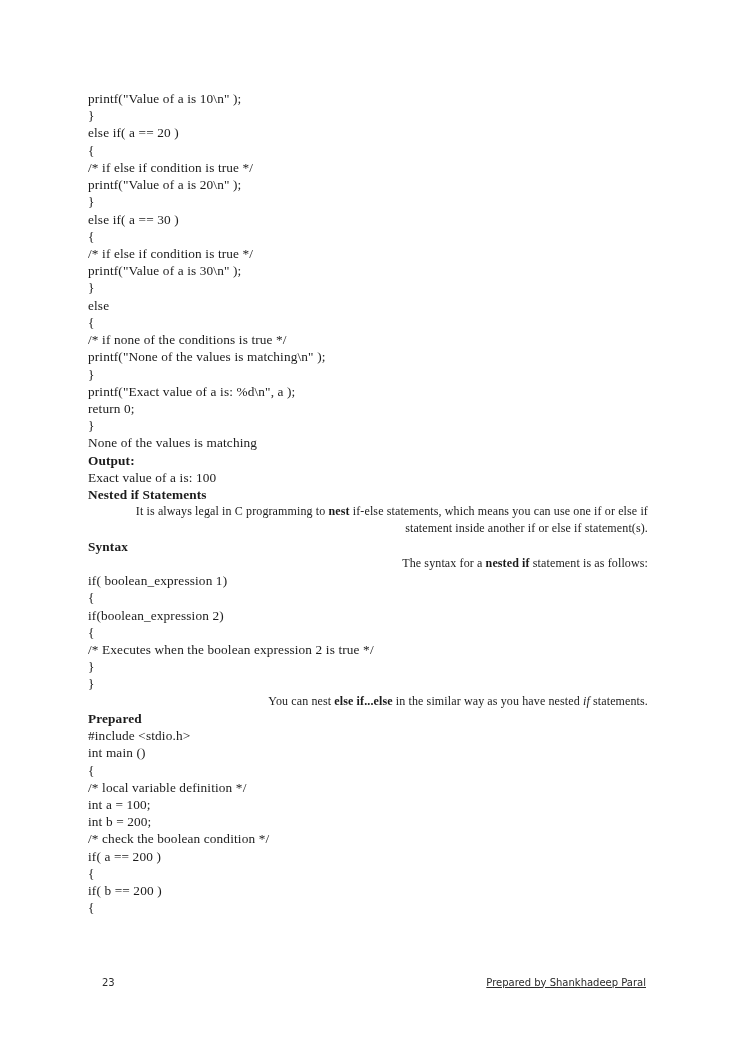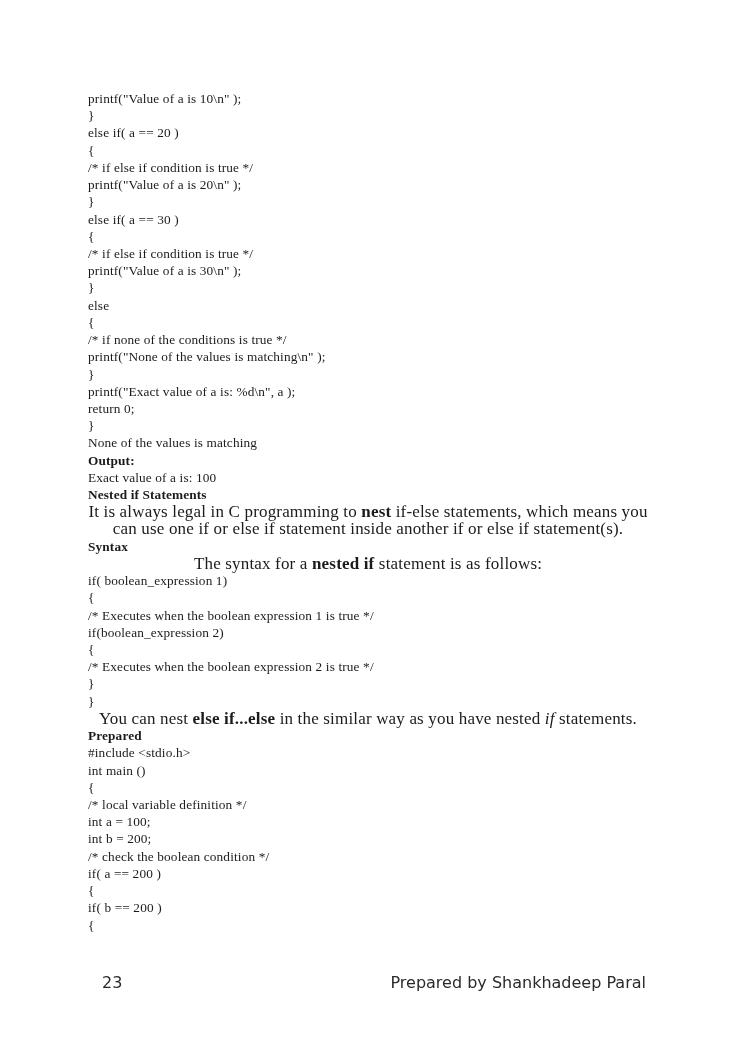--- a/index.html
+++ b/index.html
@@ -45,45 +45,46 @@
 
   .line.bold {
     font-weight: bold;
   }
 
   .b { font-weight: bold; }
   .i { font-style: italic; }
 
   
   .para {
-    font-size: 17px;
+    font-size: 12px;
     line-height: 17.22px;
-    text-align: center;
+    text-align: right;
     letter-spacing: 0.01em;
   }
 
   
   #footer {
     position: absolute;
     left: 88px;
     top: 972px;
     width: 560px;
     height: 20px;
     font-family: "DejaVu Sans", "Liberation Sans", sans-serif;
-    font-size: 16px;
+    font-size: 10px;
     color: #2a2a2a;
     display: flex;
     align-items: center;
     justify-content: space-between;
   }
   #footer .page-num {
     padding-left: 14px;
   }
   #footer .prepared-by {
     padding-right: 2px;
+    text-decoration: underline;
   }
 </style>
 </head>
 <body>
 
 <div id="page">
 
   <div id="content">
 
     <div class="line">printf("Value of a is 10\n" );</div>
@@ -114,21 +115,20 @@
     <div class="line bold">Nested if Statements</div>
 
     <div class="para"><span>It is always legal in C programming to </span><span class="b">nest</span><span> if-else statements, which means you can use one if or else if statement inside another if or else if statement(s).</span></div>
 
     <div class="line bold">Syntax</div>
 
     <div class="para"><span>The syntax for a </span><span class="b">nested if</span><span> statement is as follows:</span></div>
 
     <div class="line">if( boolean_expression 1)</div>
     <div class="line">{</div>
-    <div class="line">/* Executes when the boolean expression 1 is true */</div>
     <div class="line">if(boolean_expression 2)</div>
     <div class="line">{</div>
     <div class="line">/* Executes when the boolean expression 2 is true */</div>
     <div class="line">}</div>
     <div class="line">}</div>
 
     <div class="para"><span>You can nest </span><span class="b">else if...else</span><span> in the similar way as you have nested </span><span class="i">if</span><span> statements.</span></div>
 
     <div class="line bold">Prepared</div>
 

